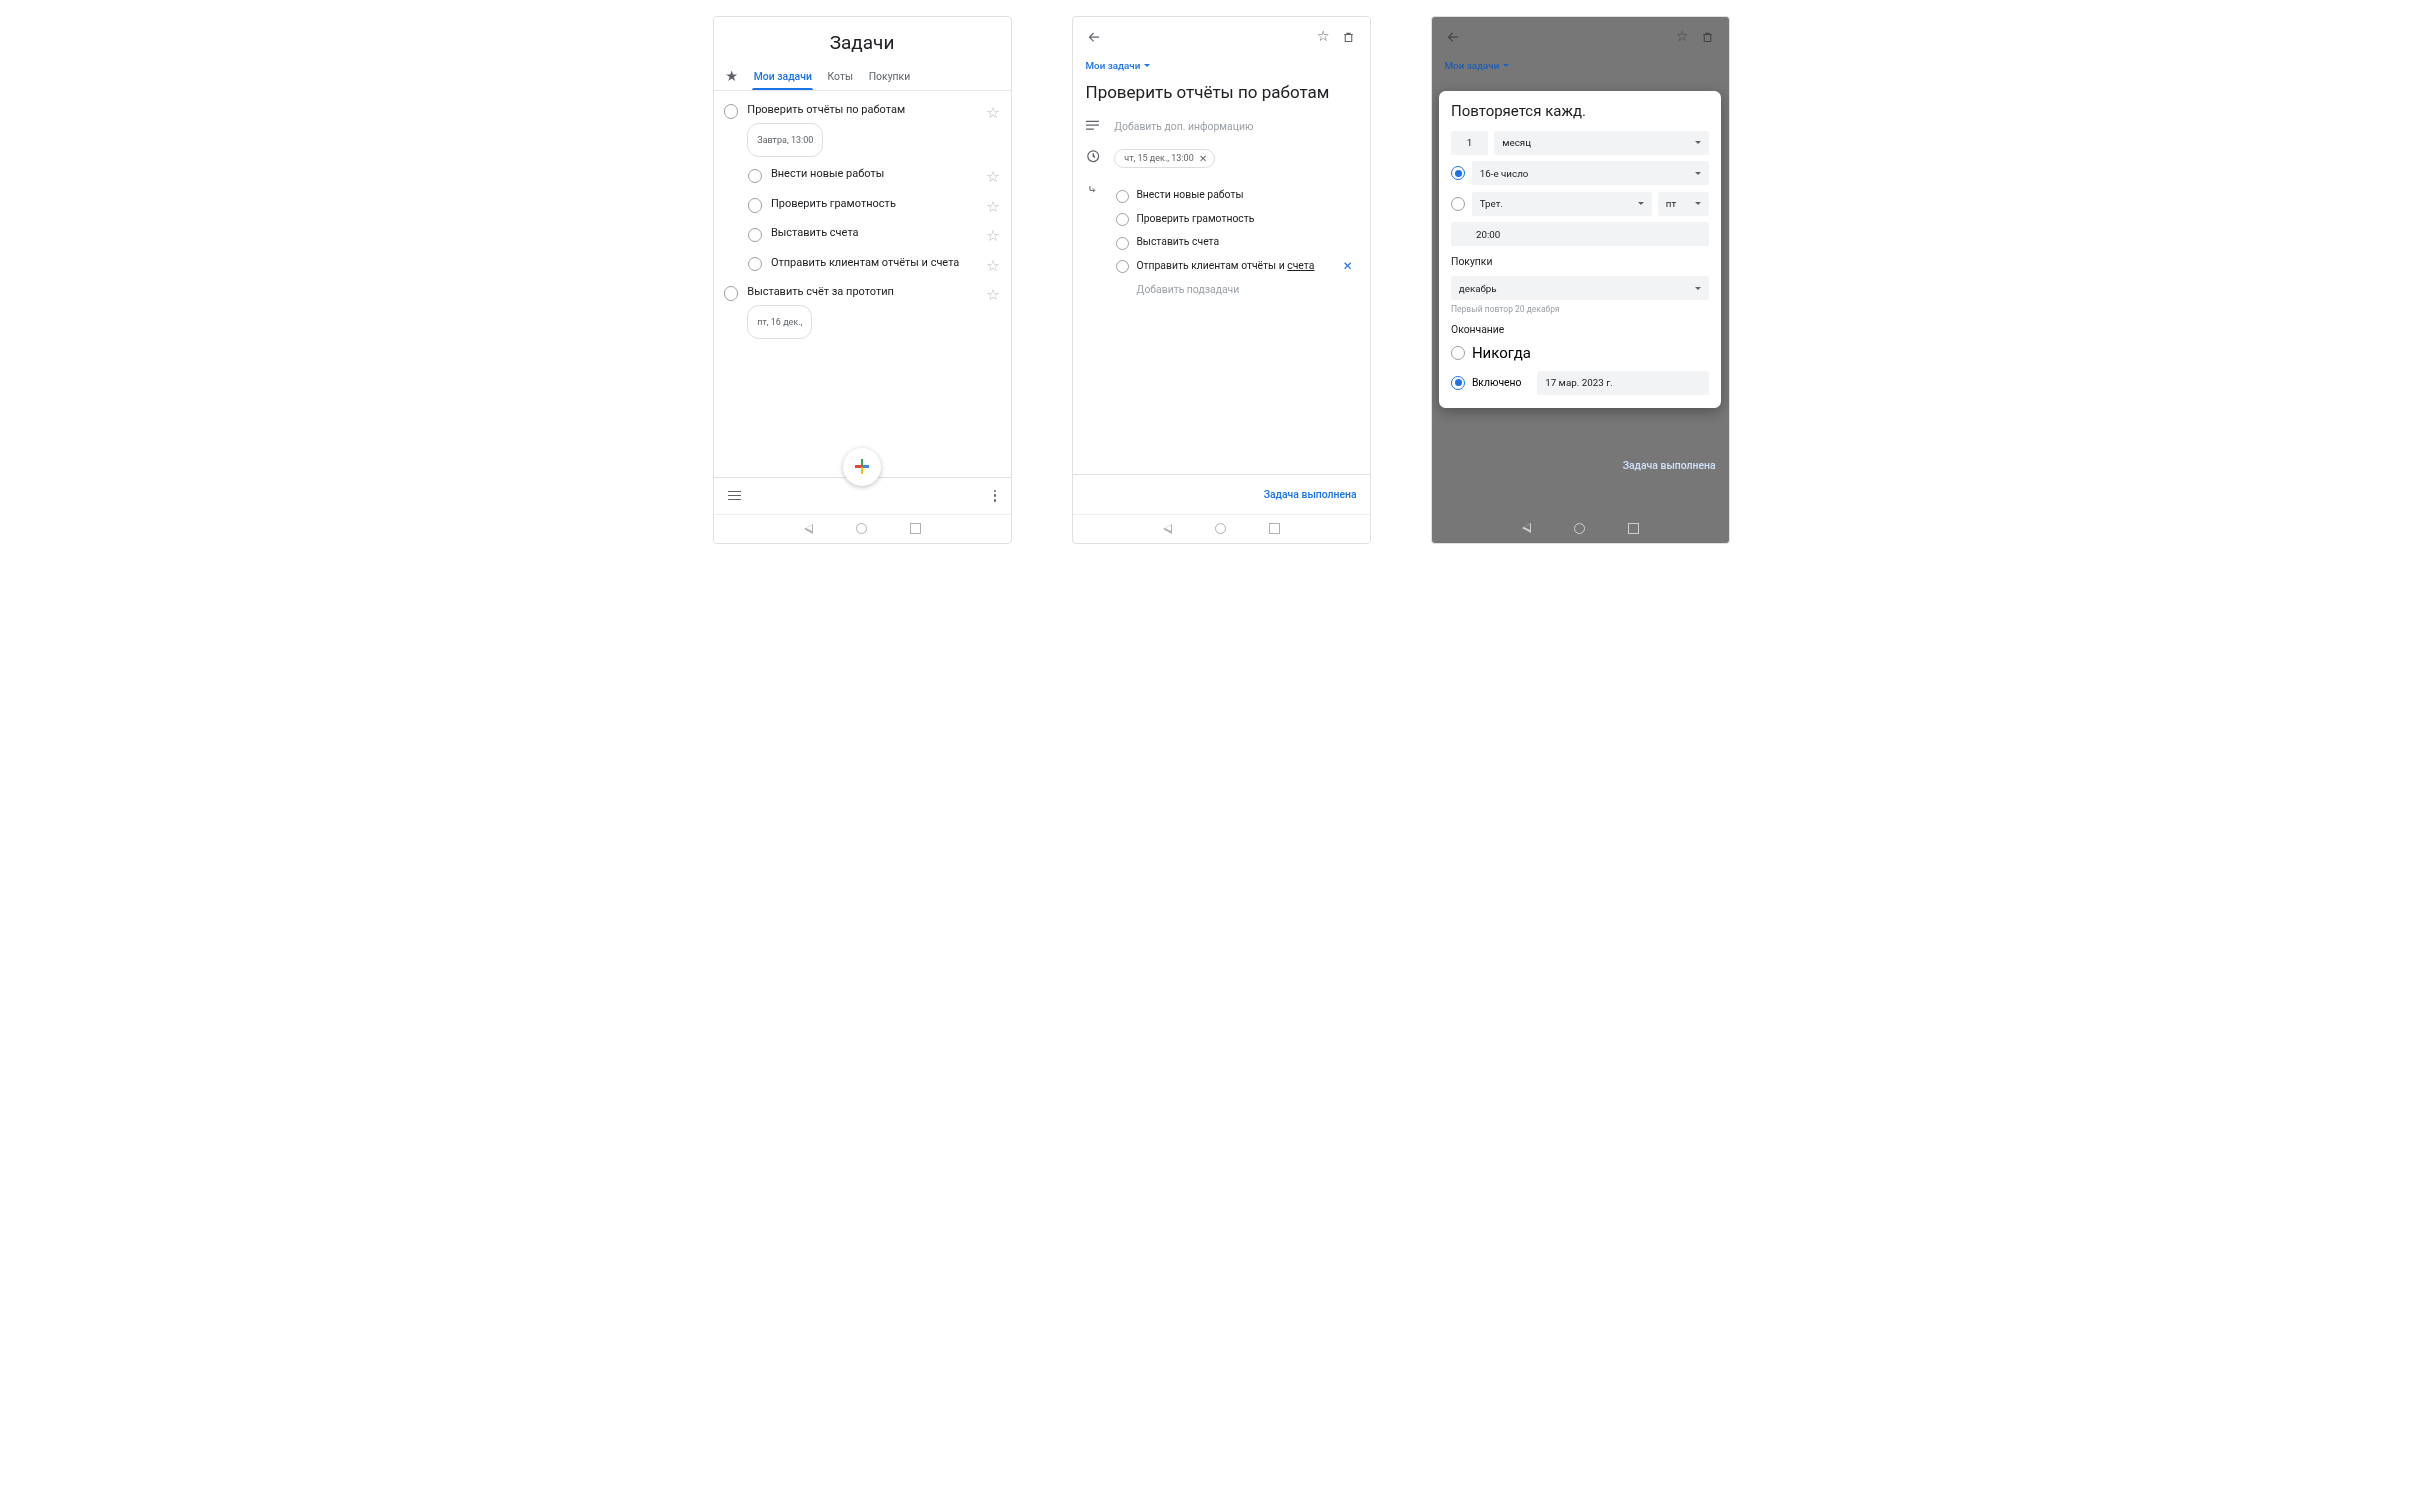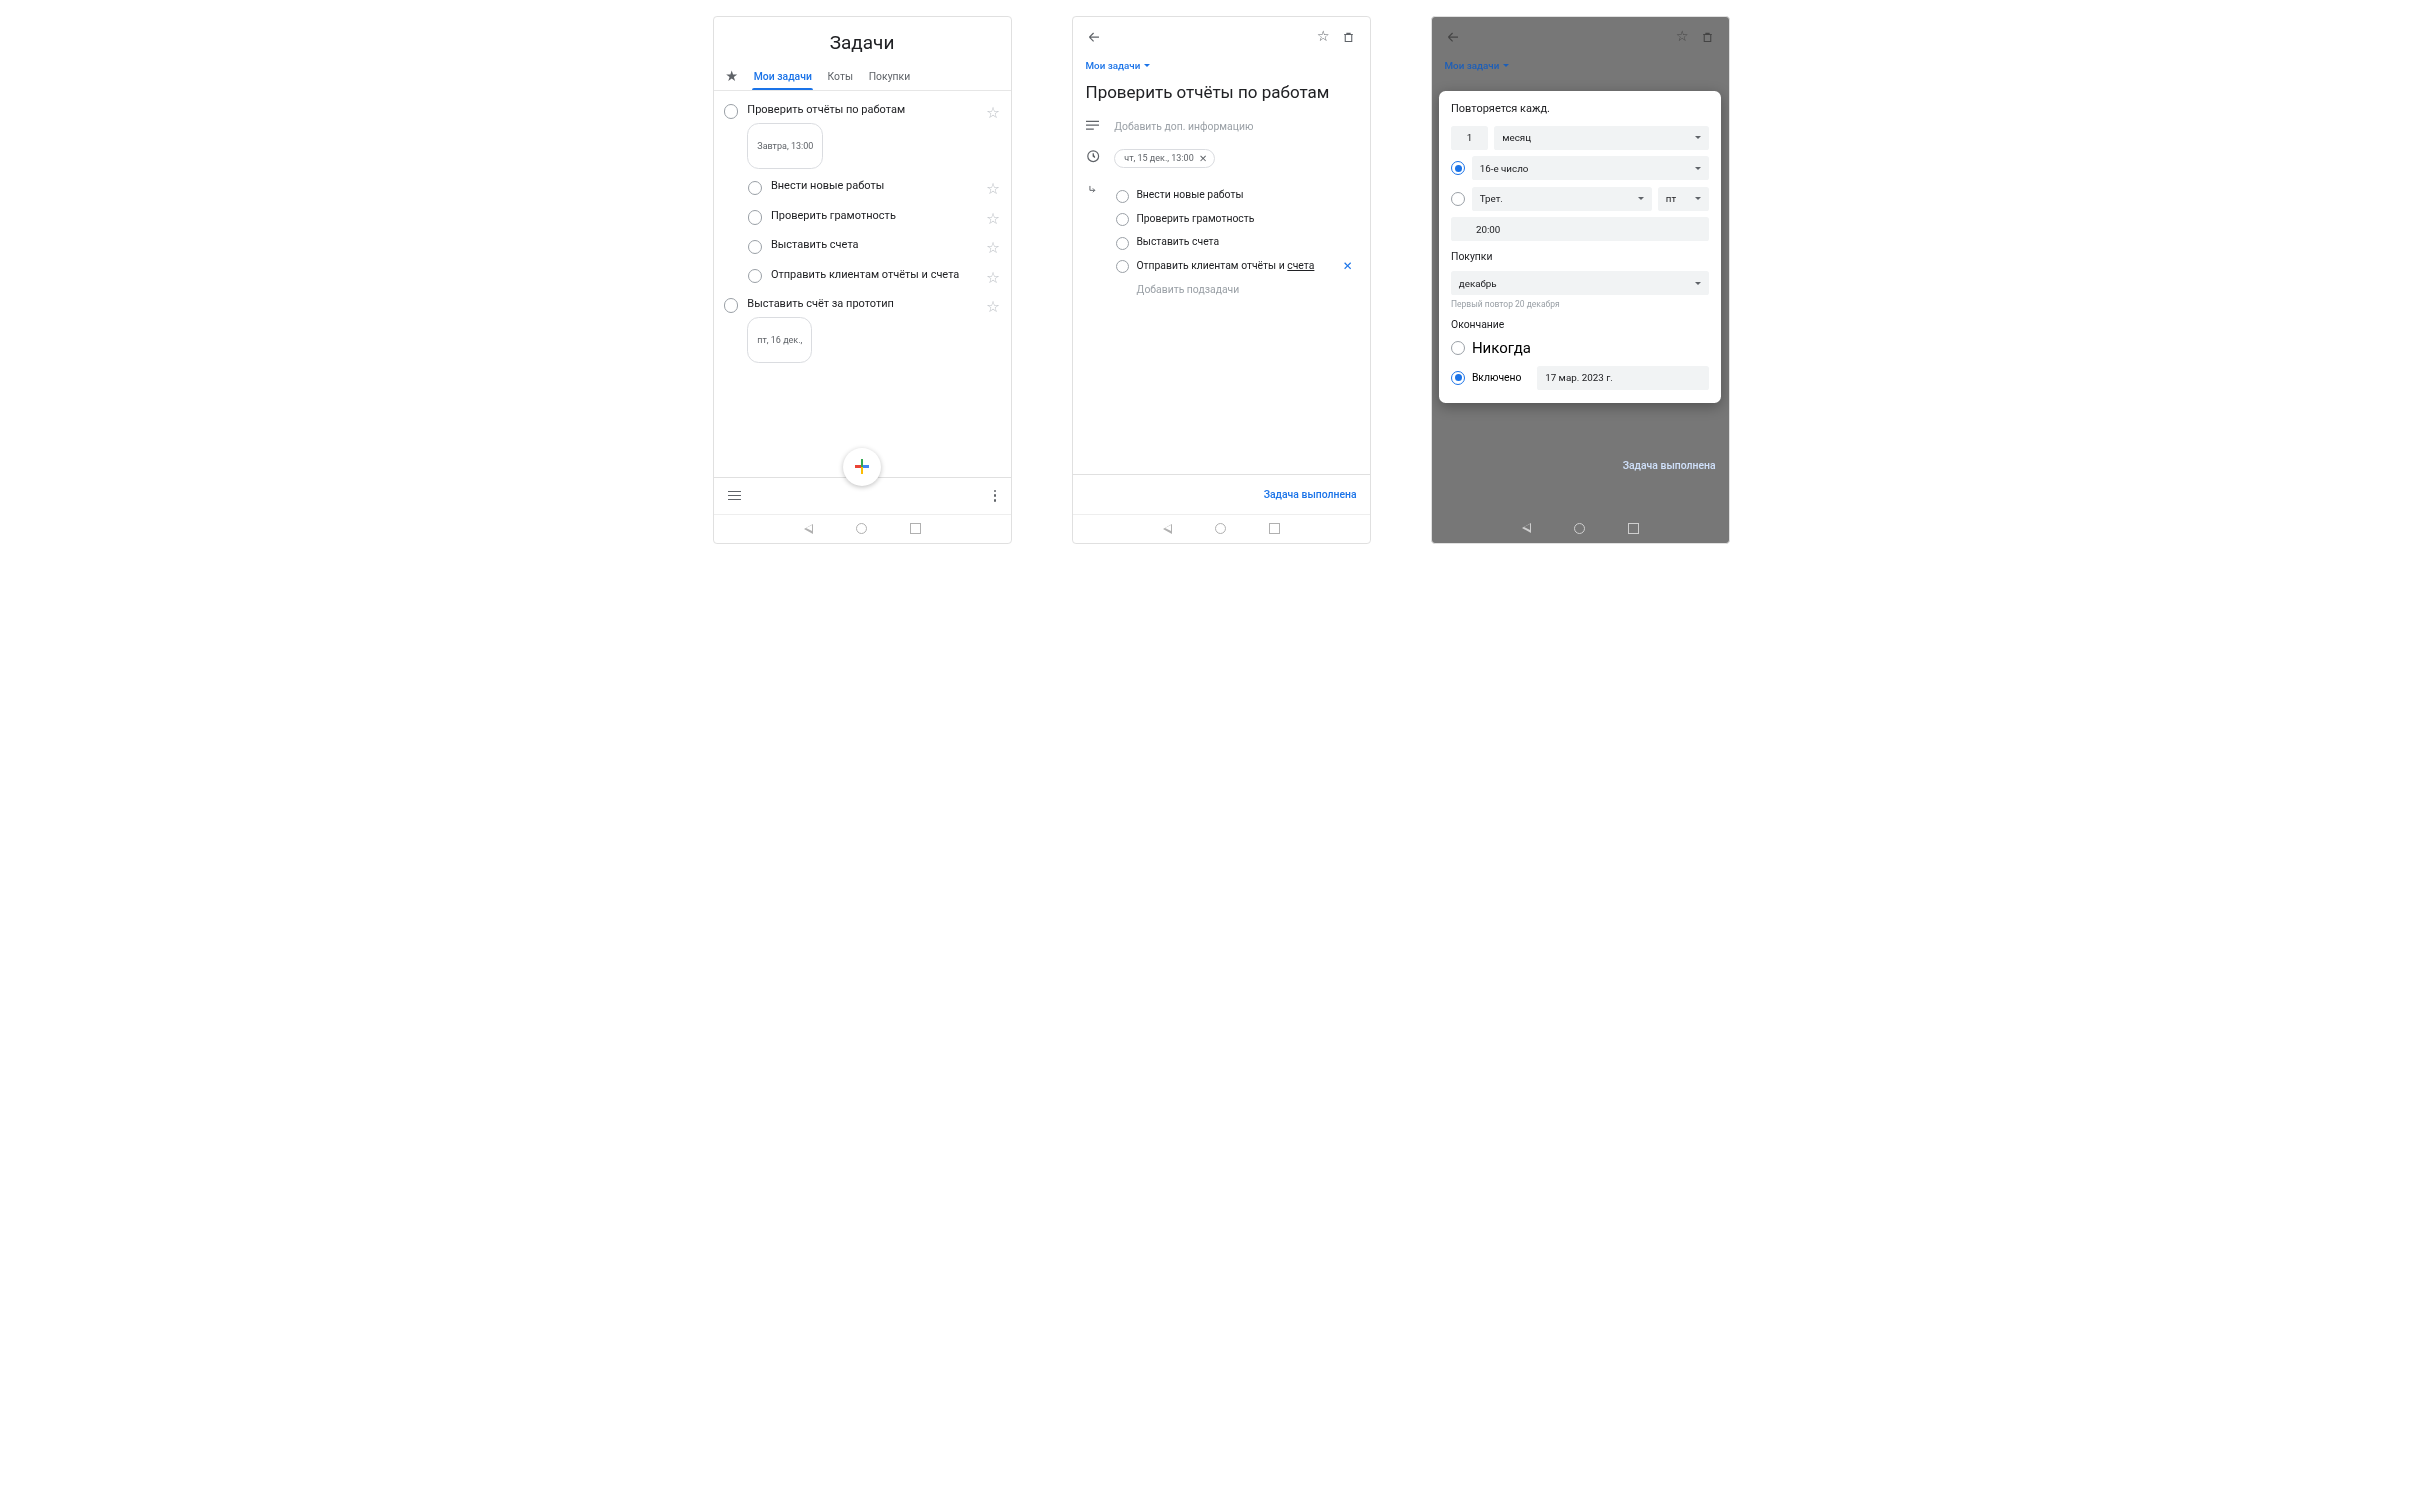--- a/index.html
+++ b/index.html
@@ -14,21 +14,21 @@
   .tabs .star-filled { color: #5f6368; font-size: 14.4px; }
   .tab { font-size: 10.4px; color: #5f6368; padding: 6.5px 0 7.8px; position: relative; }
   .tab.active { color: #1a73e8; font-weight: 500; }
   .tab.active::after { content: ""; position: absolute; left: -1.3px; right: -1.3px; bottom: 0; height: 2px; background: #1a73e8; border-radius: 2px 2px 0 0; }
   .task-list { flex: 1; overflow: hidden; padding-top: 5.2px; }
   .task { display: flex; align-items: flex-start; padding: 6.5px 10.4px 3.9px 10.4px; gap: 9px; }
   .task.sub { padding-left: 34px; }
   .circle { width: 14.4px; height: 14.4px; border: 1.3px solid #9aa0a6; border-radius: 50%; flex-shrink: 0; margin-top: 1.3px; }
   .task-body { flex: 1; }
   .task-title { font-size: 11px; color: #202124; line-height: 1.35; }
-  .chip { display: inline-block; border: 0.7px solid #dadce0; border-radius: 11.7px; padding: 17px 9px; font-size: 9px; color: #5f6368; margin-top: 5.2px; }
+  .chip { display: inline-block; border: 0.7px solid #dadce0; border-radius: 11.7px; padding: 11px 9px; font-size: 9px; color: #5f6368; margin-top: 5.2px; }
   .star-outline { color: #bdc1c6; font-size: 15.7px; flex-shrink: 0; }
 
   .fab { position: absolute; bottom: 57px; left: 50%; transform: translateX(-50%); width: 38px; height: 38px; border-radius: 50%; background: #fff; box-shadow: 0 1.3px 5.2px rgba(0,0,0,0.25); display: flex; align-items: center; justify-content: center; }
   .plus-icon { position: relative; width: 14.4px; height: 14.4px; }
   .plus-icon span { position: absolute; }
   .plus-icon .p1 { width: 7.2px; height: 2.6px; background: #ea4335; top: 5.9px; left: 0; }
   .plus-icon .p2 { width: 7.2px; height: 2.6px; background: #4285f4; top: 5.9px; right: 0; }
   .plus-icon .p3 { width: 2.6px; height: 7.2px; background: #34a853; top: 0; left: 5.9px; }
   .plus-icon .p4 { width: 2.6px; height: 7.2px; background: #fbbc04; bottom: 0; left: 5.9px; }
 
@@ -67,21 +67,21 @@
   .underline { text-decoration: underline; }
   .sub-x { color: #1a73e8; font-size: 11.7px; padding-right: 3.9px; }
   .add-sub { color: #9aa0a6; font-size: 10.4px; padding: 5.2px 0 0 21px; }
   .done-bar { border-top: 0.7px solid #e0e0e0; padding: 13px; text-align: right; color: #1a73e8; font-size: 10.4px; font-weight: 500; background:#fff; }
 
   
   .dim-content { flex: 1; position: relative; }
   .dim-topbar { display: flex; align-items: center; padding: 11.7px 13px; gap: 7.8px; opacity: 0.85; }
   .dim-label { color: #135cc0; font-size: 9.8px; font-weight: 500; padding: 2.6px 13px; display: flex; align-items: center; gap: 3.9px; opacity: 0.9; }
   .sheet { position: absolute; top: 74px; left: 7.8px; right: 7.8px; background: #fff; border-radius: 6.5px; padding: 11.7px 11.7px 13px; box-shadow: 0 3.9px 13px rgba(0,0,0,0.3); }
-  .sheet h3 { font-size: 11px; font-weight: 400; color: #202124; margin-bottom: 10.4px; }
+  .sheet h3 { font-size: 15px; font-weight: 400; color: #202124; margin-bottom: 10.4px; }
   .sheet h4 { font-size: 10.4px; font-weight: 400; color: #202124; margin: 9px 0 7.8px; }
   .field-row { display: flex; align-items: center; gap: 6.5px; margin-bottom: 6.5px; }
   .field { background: #f1f3f4; border-radius: 2.6px; padding: 6.5px 7.8px; font-size: 9.8px; color: #202124; display: flex; align-items: center; justify-content: space-between; }
   .field.num { width: 37px; justify-content: center; }
   .field.grow { flex: 1; gap: 48px; }
   .caret-g { width: 0; height: 0; border-left: 3.3px solid transparent; border-right: 3.3px solid transparent; border-top: 3.3px solid #5f6368; margin-left: 5.2px; flex-shrink: 0; }
   .radio { width: 14.4px; height: 14.4px; border: 1.3px solid #9aa0a6; border-radius: 50%; flex-shrink: 0; display:flex; align-items:center; justify-content:center; }
   .radio.on { border-color: #1a73e8; }
   .radio.on::after { content: ""; width: 7.2px; height: 7.2px; background: #1a73e8; border-radius: 50%; }
   .hint { color: #9aa0a6; font-size: 8.5px; margin: 3.9px 0 5.2px; }

